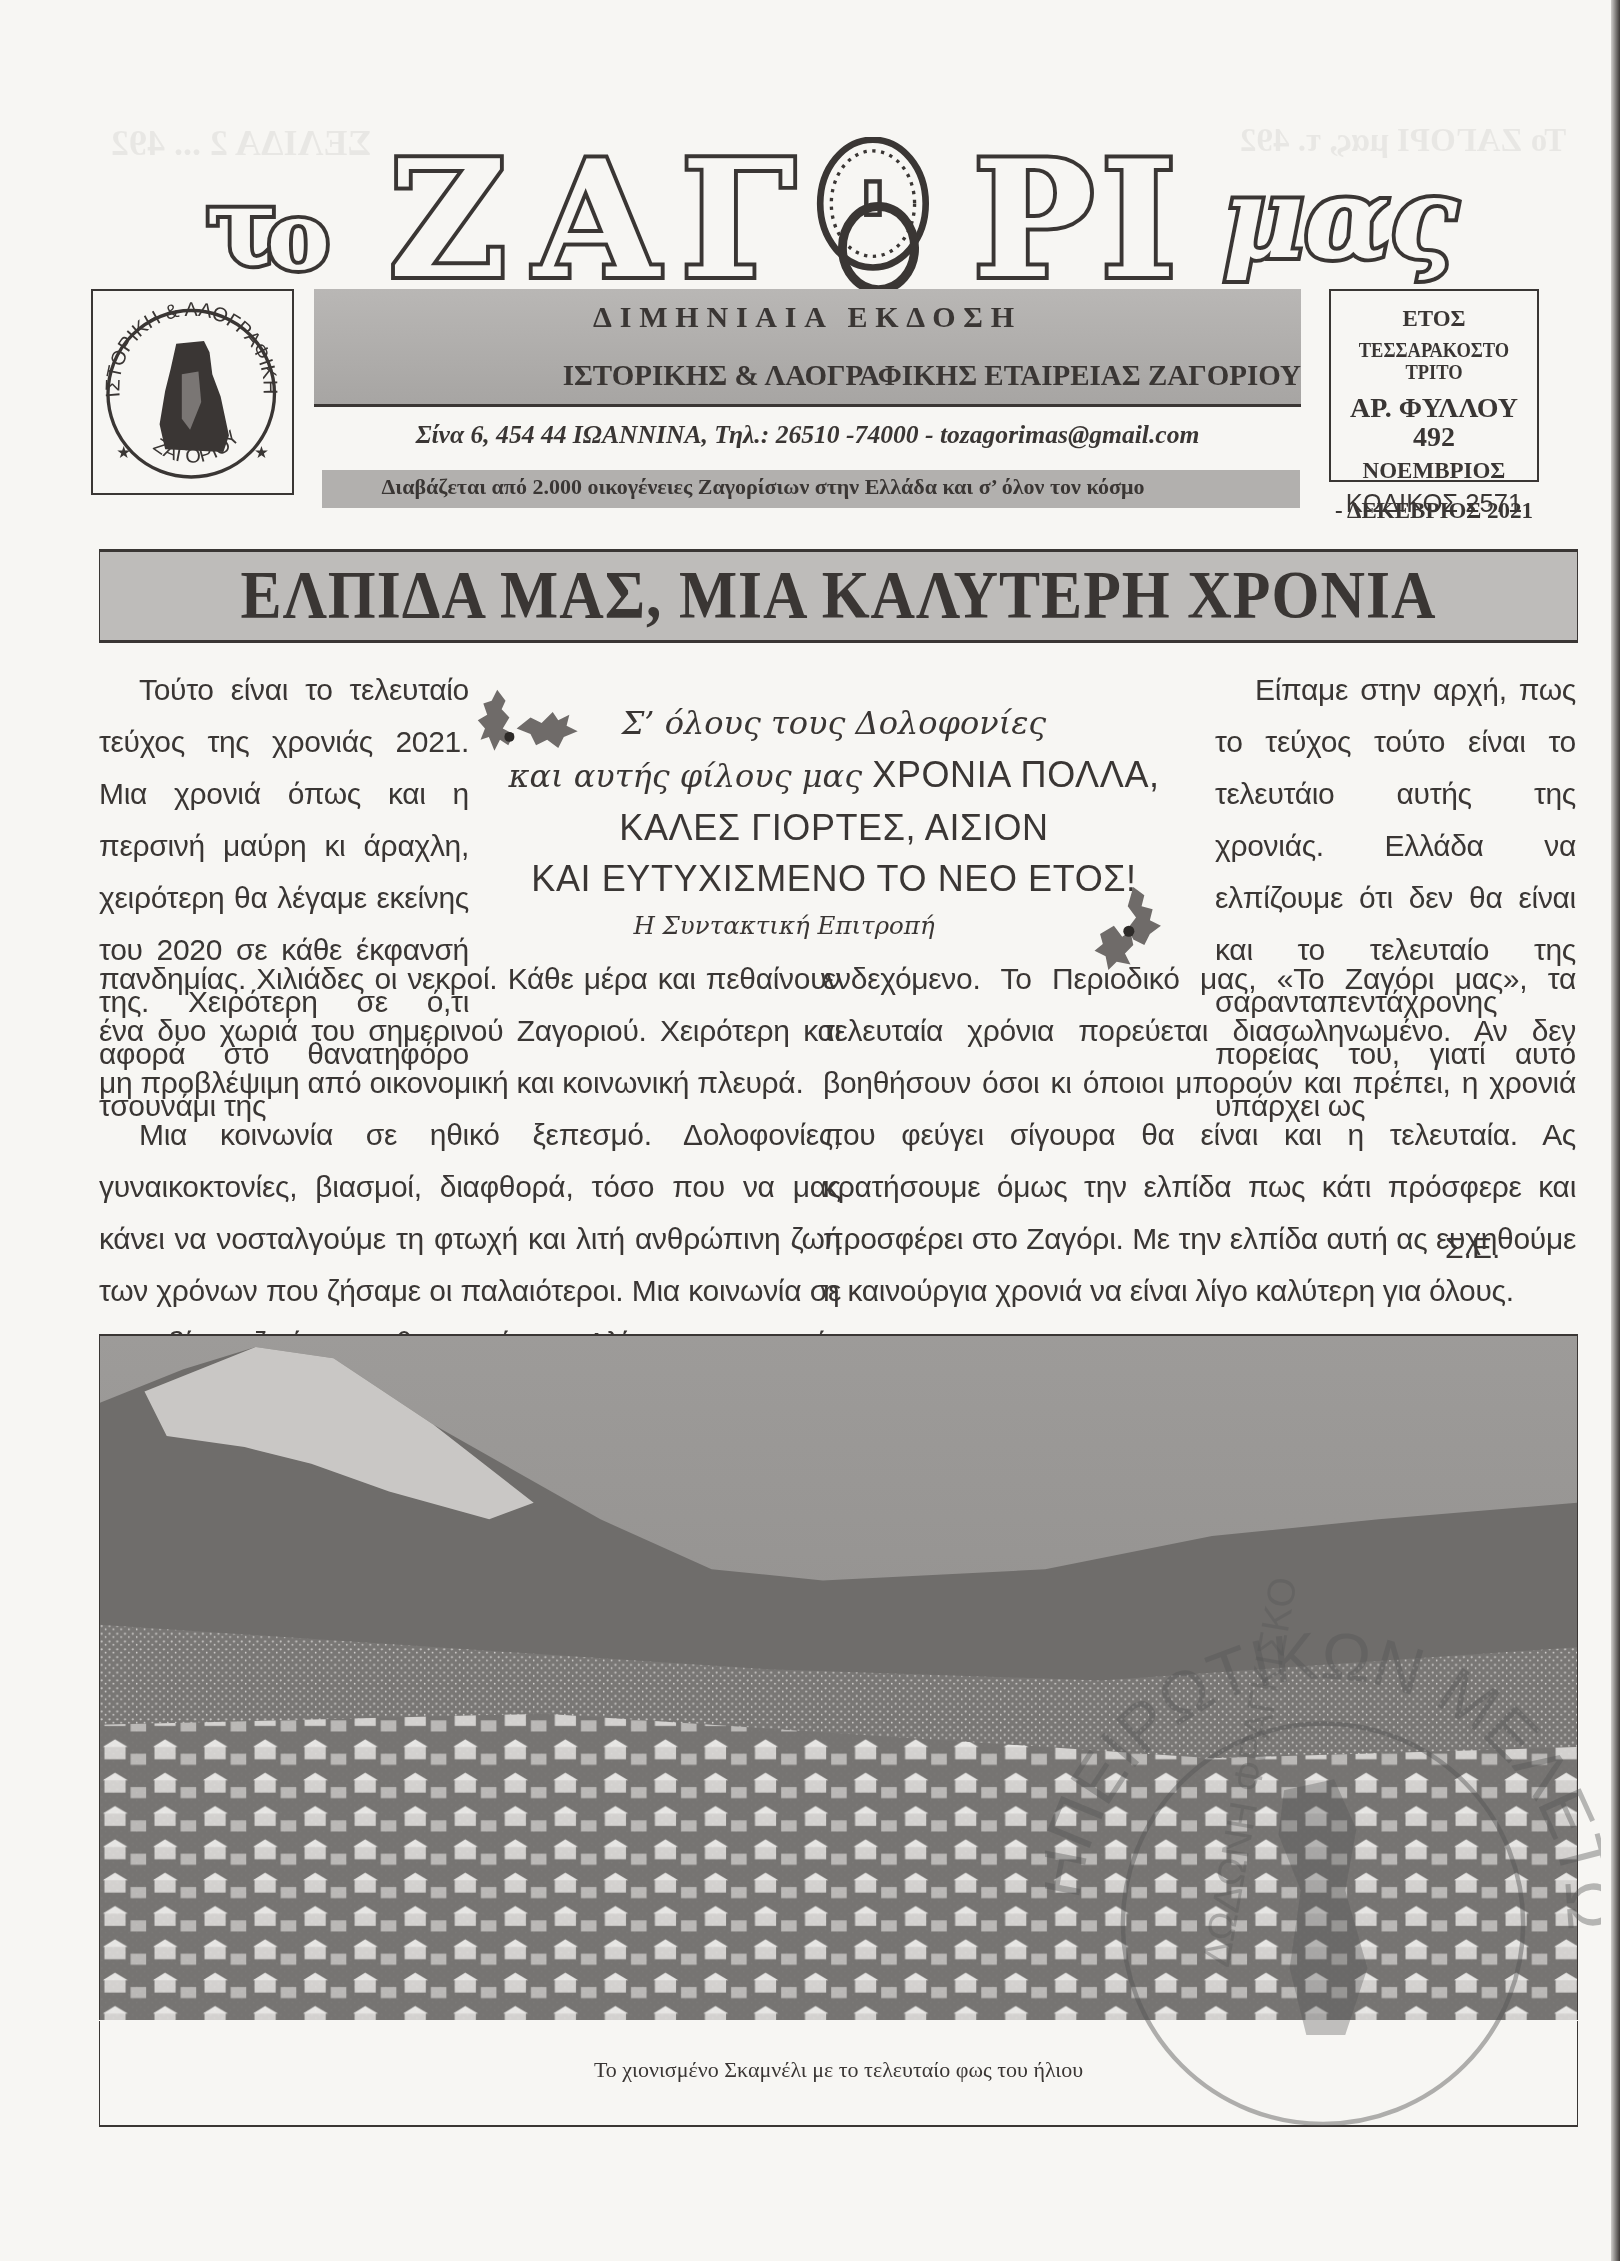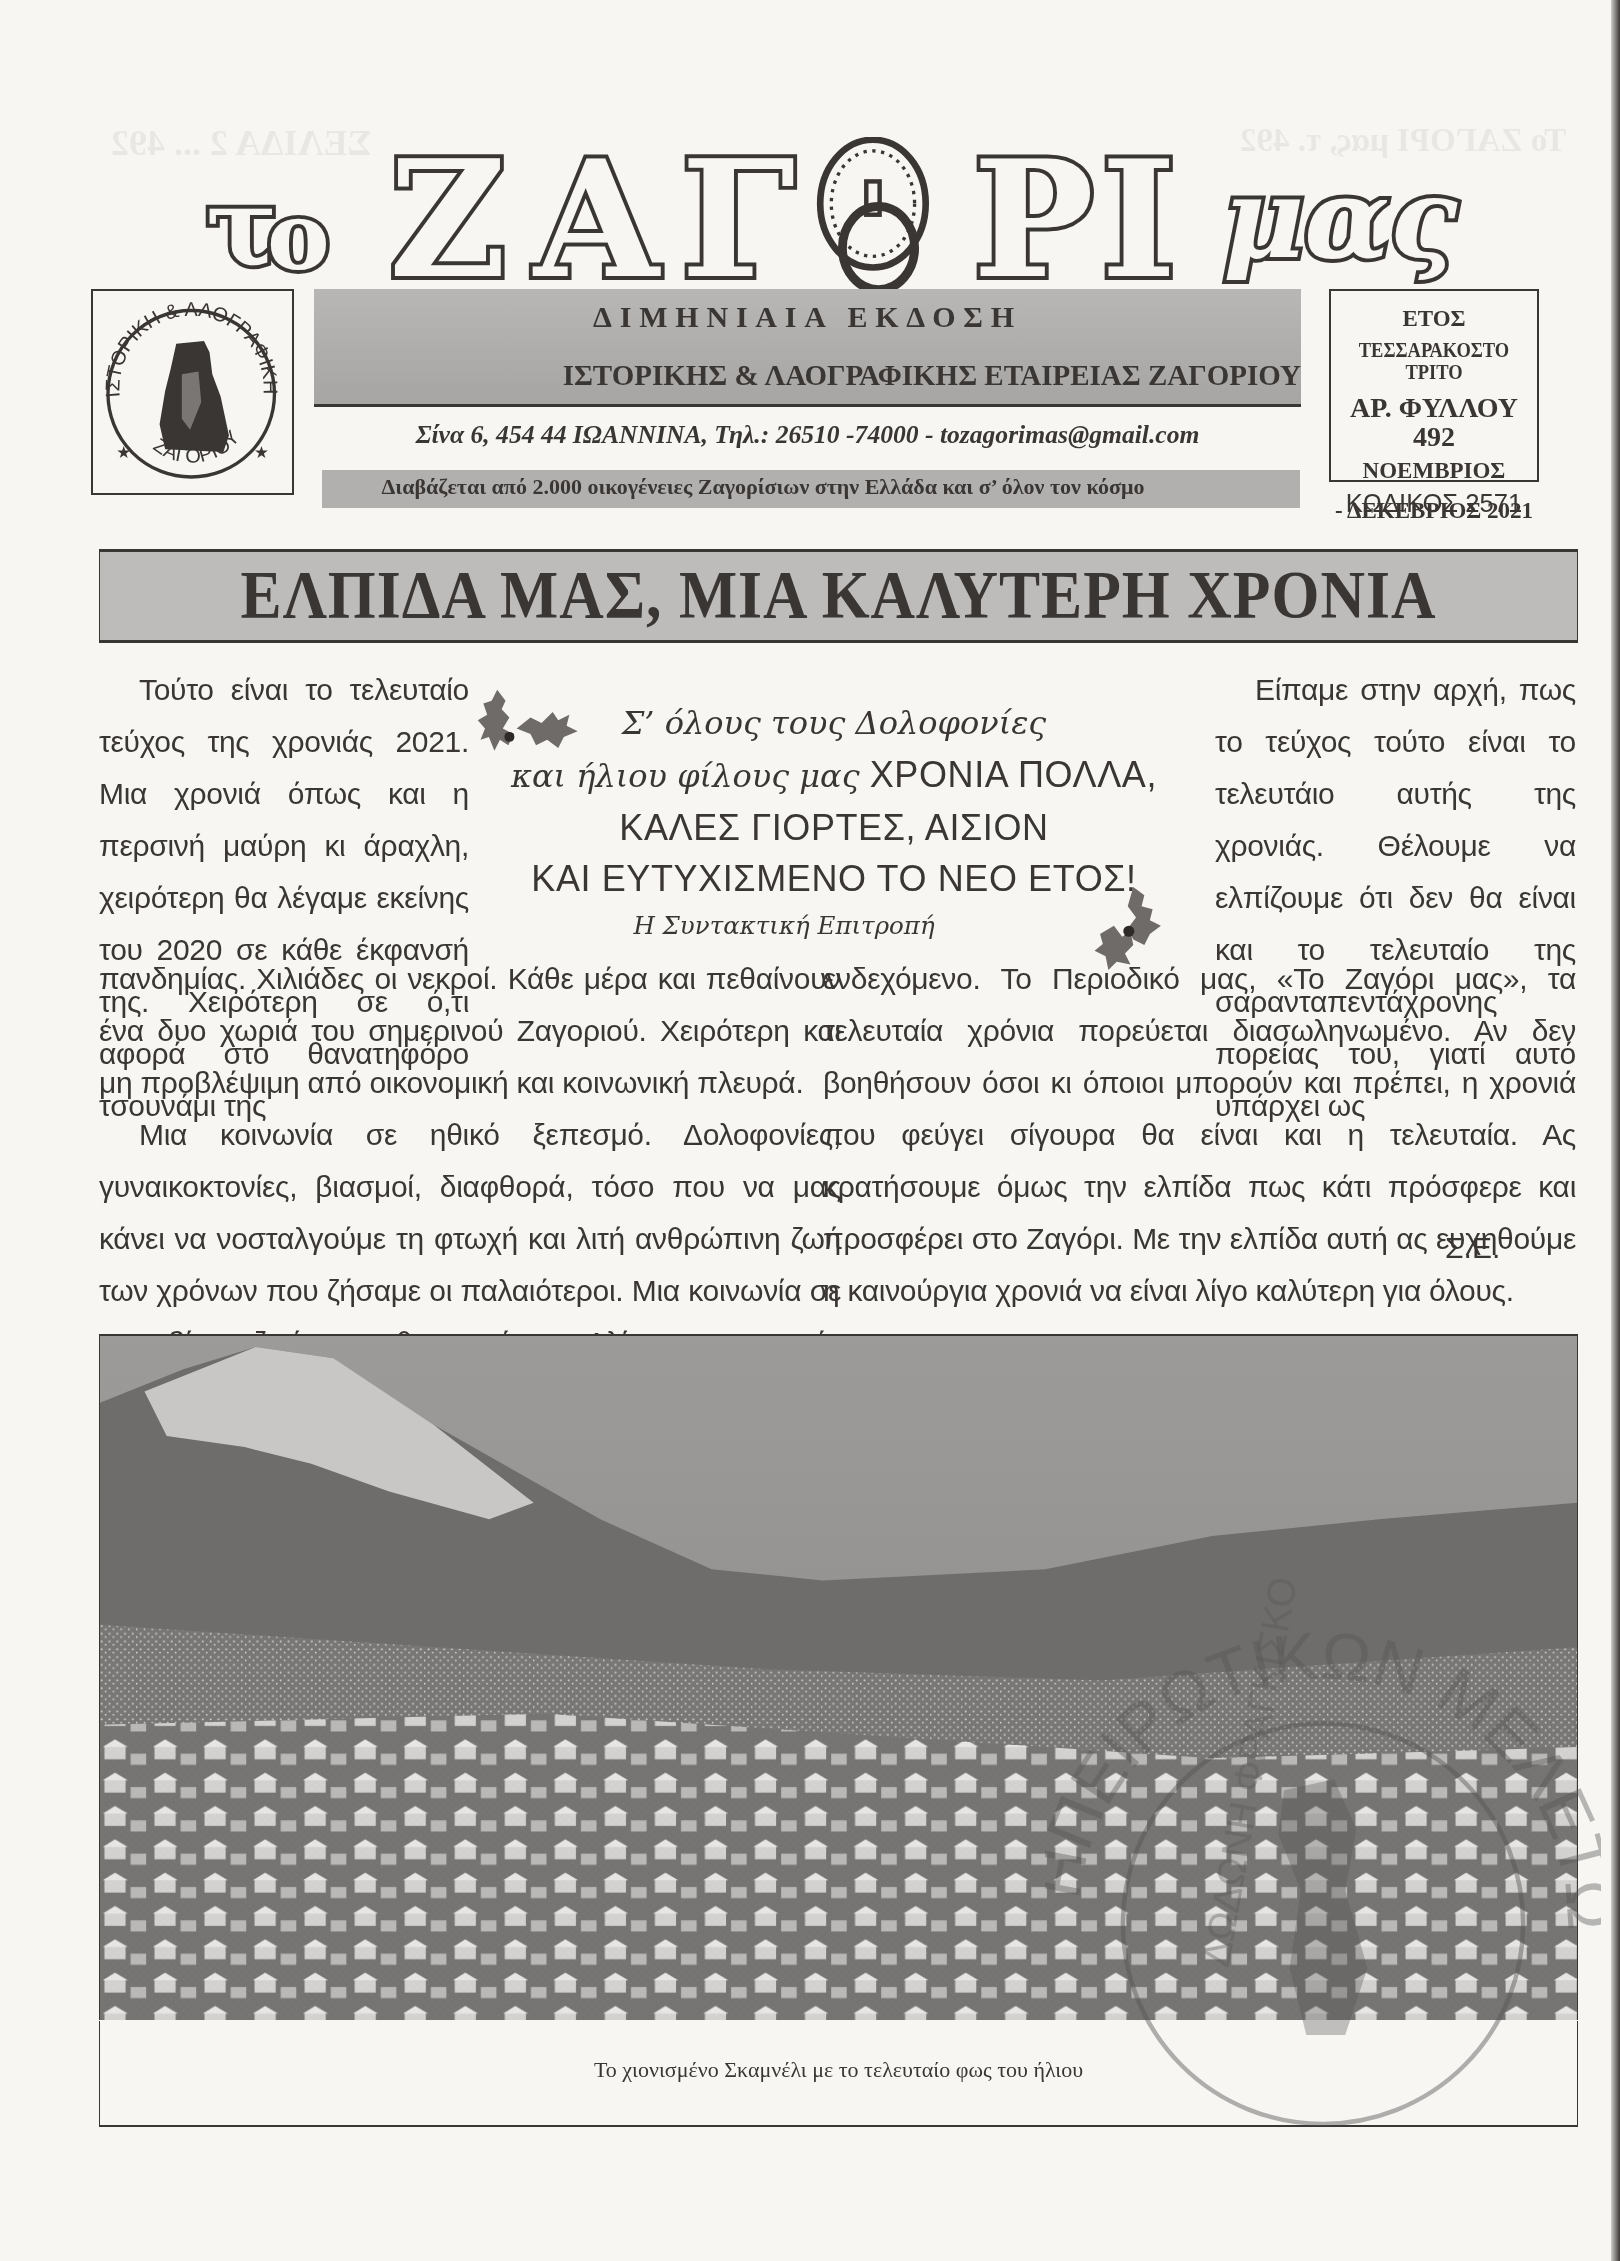--- a/index.html
+++ b/index.html
@@ -115,40 +115,40 @@
 <div class="abs headline-box"></div>
 <div class="abs headline">ΕΛΠΙΔΑ ΜΑΣ, ΜΙΑ ΚΑΛΥΤΕΡΗ ΧΡΟΝΙΑ</div>
 
 <div class="abs col col-left">
   <p class="indent">Τούτο είναι το τελευταίο τεύχος της χρονιάς 2021. Μια χρονιά όπως και η περσινή μαύρη κι άραχλη, χειρότερη θα λέγαμε εκείνης του 2020 σε κάθε έκφανσή της. Χειρότερη σε ό,τι αφορά στο θανατηφόρο τσουνάμι της</p>
 </div>
 
 <div class="abs greeting">
   <div class="greet-line1">Σ’ όλους τους Δολοφονίες</div>
   <div class="greet-line2">
-    <span style="font-style:italic;">και ήλιου φίλους μας</span>
+    <span style="font-style:italic;">και αυτής φίλους μας</span>
     <span class="caps">ΧΡΟΝΙΑ ΠΟΛΛΑ,</span>
   </div>
   <div class="greet-caps">ΚΑΛΕΣ ΓΙΟΡΤΕΣ, ΑΙΣΙΟΝ</div>
   <div class="greet-caps">ΚΑΙ ΕΥΤΥΧΙΣΜΕΝΟ ΤΟ ΝΕΟ ΕΤΟΣ!</div>
   <div class="greet-sign">Η Συντακτική Επιτροπή</div>
 </div>
 <svg class="abs" style="left:475px;top:684px;" width="111" height="78" viewBox="0 0 200 140">
   <path d="M40 10 L55 30 L48 45 L62 60 L50 80 L70 90 L60 110 L45 100 L35 120 L25 95 L10 100 L18 80 L5 65 L22 55 L15 35 L30 30 Z" fill="#6f6b69"></path>
   <path d="M75 80 L100 60 L120 70 L140 50 L150 65 L170 55 L165 75 L185 85 L160 95 L150 115 L130 100 L110 110 L100 90 Z" fill="#6f6b69"></path>
   <circle cx="62" cy="95" r="9" fill="#2d2a28"></circle>
 </svg>
 <svg class="abs" style="left:1089px;top:884px;" width="83" height="89" viewBox="0 0 150 160">
   <path d="M80 5 L100 20 L95 40 L115 45 L110 65 L130 75 L110 90 L100 110 L80 100 L70 80 L85 60 L70 40 Z" fill="#6f6b69"></path>
   <path d="M20 90 L45 75 L60 95 L75 85 L80 110 L65 125 L75 145 L50 140 L35 155 L30 130 L10 120 L25 108 Z" fill="#6f6b69"></path>
   <circle cx="72" cy="85" r="10" fill="#2d2a28"></circle>
 </svg>
 
 <div class="abs col col-right">
-  <p class="indent">Είπαμε στην αρχή, πως το τεύχος τούτο είναι το τελευτάιο αυτής της χρονιάς. Θέλουμε να ελπίζουμε ότι δεν θα είναι και το τελευταίο της σαρανταπεντάχρονης πορείας του, γιατί αυτό υπάρχει ως</p>
+  <p class="indent">Είπαμε στην αρχή, πως το τεύχος τούτο είναι το τελευτάιο αυτής της χρονιάς. Ελλάδα να ελπίζουμε ότι δεν θα είναι και το τελευταίο της σαρανταπεντάχρονης πορείας του, γιατί αυτό υπάρχει ως</p>
 </div>
 
 <div class="abs col wide-left">
   <p>πανδημίας. Χιλιάδες οι νεκροί. Κάθε μέρα και πεθαίνουν ένα δυο χωριά του σημερινού Ζαγοριού. Χειρότερη και μη προβλέψιμη από οικονομική και κοινωνική πλευρά.</p>
   <p class="indent">Μια κοινωνία σε ηθικό ξεπεσμό. Δολοφονίες, γυναικοκτονίες, βιασμοί, διαφθορά, τόσο που να μας κάνει να νοσταλγούμε τη φτωχή και λιτή ανθρώπινη ζωή των χρόνων που ζήσαμε οι παλαιότεροι. Μια κοινωνία σε μια αβίωτη ζωή και καθημερινότητα. Αλίμονο στις γενιές που έρχονται να ζήσουν μέσα σ’ αυτή.</p>
 </div>
 <div class="abs col wide-right">
   <p>ενδεχόμενο. Το Περιοδικό μας, «Το Ζαγόρι μας», τα τελευταία χρόνια πορεύεται διασωληνωμένο. Αν δεν βοηθήσουν όσοι κι όποιοι μπορούν και πρέπει, η χρονιά που φεύγει σίγουρα θα είναι και η τελευταία. Ας κρατήσουμε όμως την ελπίδα πως κάτι πρόσφερε και προσφέρει στο Ζαγόρι. Με την ελπίδα αυτή ας ευχηθούμε η καινούργια χρονιά να είναι λίγο καλύτερη για όλους.</p>
 </div>
 <div class="abs signature">Σ.Ε.</div>

